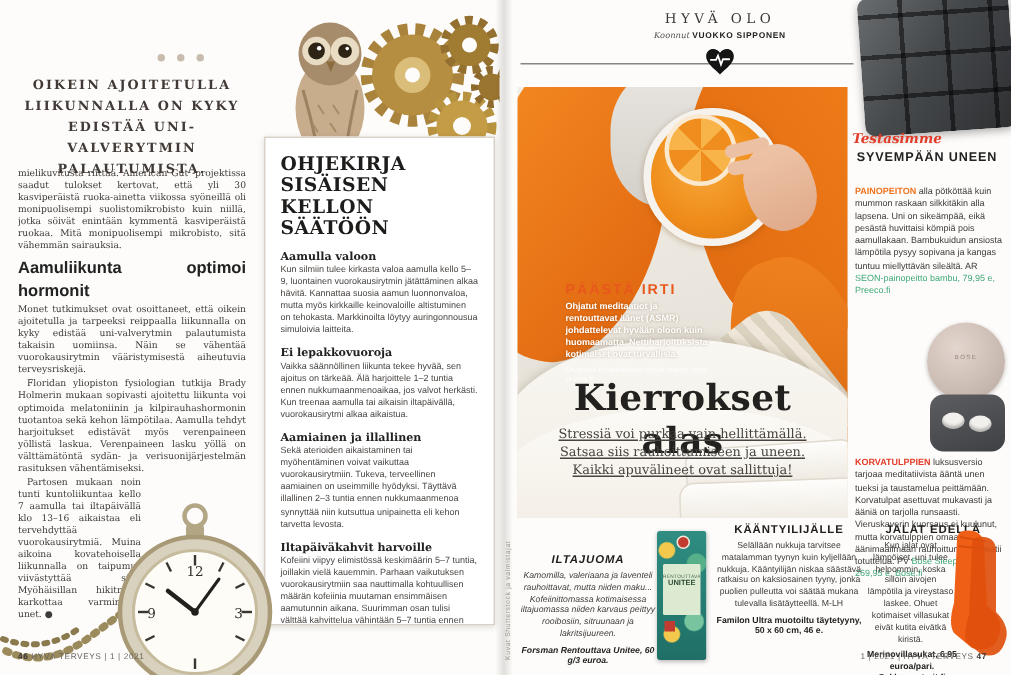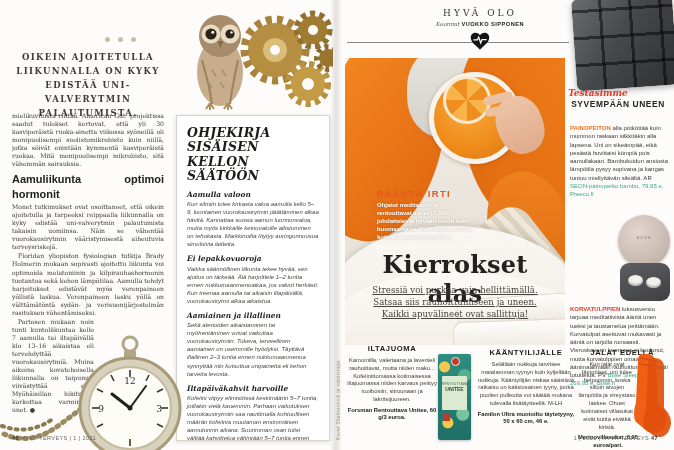--- a/index.html
+++ b/index.html
@@ -129,21 +129,21 @@
         <circle cx="43" cy="34" r="5.6" fill="#2d2415"></circle>
         <circle cx="62" cy="34" r="4.6" fill="#2d2415"></circle>
         <circle cx="44.8" cy="32.2" r="1.5" fill="#ffffff"></circle>
         <circle cx="63.5" cy="32.4" r="1.2" fill="#ffffff"></circle>
         <path d="M49.5 41 L55.5 41 L52.5 48 Z" fill="#8a6c3f"></path>
         <path d="M42 103 l-4 6 m4 -6 l0 7 m0 -7 l4 6 M60 103 l-4 6 m4 -6 l0 7 m0 -7 l4 6" stroke="#b08f5a" stroke-width="2"></path>
       </g>
     </svg>
   </div>
 
-  <div class="abs whitebox ser" style="left:176px;top:115px;font-style:italic;">
+  <div class="abs whitebox ser" style="left:176px;top:91px;">
     <div class="boxtitle">OHJEKIRJA SISÄISEN KELLON SÄÄTÖÖN</div>
     <div class="boxh">Aamulla valoon</div>
     <p class="boxp sans">Kun silmiin tulee kirkasta valoa aamulla kello 5–9, luontainen vuorokausirytmin jätättäminen alkaa hävitä. Kannattaa suosia aamun luonnonvaloa, mutta myös kirkkaille keinovaloille altistuminen on tehokasta. Markkinoilta löytyy auringonnousua simuloivia laitteita.</p>
     <div class="boxh">Ei lepakkovuoroja</div>
     <p class="boxp sans">Vaikka säännöllinen liikunta tekee hyvää, sen ajoitus on tärkeää. Älä harjoittele 1–2 tuntia ennen nukkumaanmenoaikaa, jos valvot herkästi. Kun treenaa aamulla tai aikaisin iltapäivällä, vuorokausirytmi alkaa aikaistua.</p>
     <div class="boxh">Aamiainen ja illallinen</div>
     <p class="boxp sans">Sekä aterioiden aikaistaminen tai myöhentäminen voivat vaikuttaa vuorokausirytmiin. Tukeva, terveellinen aamiainen on useimmille hyödyksi. Täyttävä illallinen 2–3 tuntia ennen nukkumaanmenoa synnyttää niin kutsuttua unipainetta eli kehon tarvetta levosta.</p>
     <div class="boxh">Iltapäiväkahvit harvoille</div>
     <p class="boxp sans">Kofeiini viipyy elimistössä keskimäärin 5–7 tuntia, joillakin vielä kauemmin. Parhaan vaikutuksen vuorokausirytmiin saa nauttimalla kohtuullisen määrän kofeiinia muutaman ensimmäisen aamutunnin aikana. Suurimman osan tulisi välttää kahvittelua vähintään 5–7 tuntia ennen nukkumaanmenoa.</p>
   </div>
@@ -256,21 +256,21 @@
         <span class="buds-tray"></span>
         <span class="bud" style="left:12px;top:60px;"></span>
         <span class="bud" style="left:30px;top:62px;"></span>
       </span>
       <span class="lead-red">KORVATULPPIEN</span>
       <span>luksusversio tarjoaa meditatiivista ääntä unen tueksi ja taustamelua peittämään. Korvatulpat asettuvat mukavasti ja ääniä on tarjolla runsaasti. Vieruskaverin kuorsaus ei kuulunut, mutta korvatulppien omaan äänimaailmaan rauhoittuminen vaatii totuttelua. PV</span>
       <span class="prod-teal">Bose SleepBuds II, 269,95 e, Bose.fi</span>
     </p>
   </div>
 
-  <div class="abs" style="left:346px;top:344px;width:92px;">
+  <div class="abs" style="left:346px;top:368px;width:92px;font-style:italic;">
     <div class="colh">ILTAJUOMA</div>
     <p class="colp" style="margin-top:4px;">Kamomilla, valeriaana ja laventeli rauhoittavat, mutta niiden maku... Kofeiinittomassa kotimaisessa iltajuomassa niiden karvaus peittyy rooibosiin, sitruunaan ja lakritsijuureen.</p>
     <div class="colprod">Forsman Rentouttava Unitee, 60 g/3 euroa.</div>
   </div>
 
   <div class="abs tea" style="left:438px;top:354px;">
     <div class="tea-logo"></div>
     <div class="tealabel">
       <div class="l1">RENTOUTTAVA</div>
       <div class="l2">UNITEE</div>

